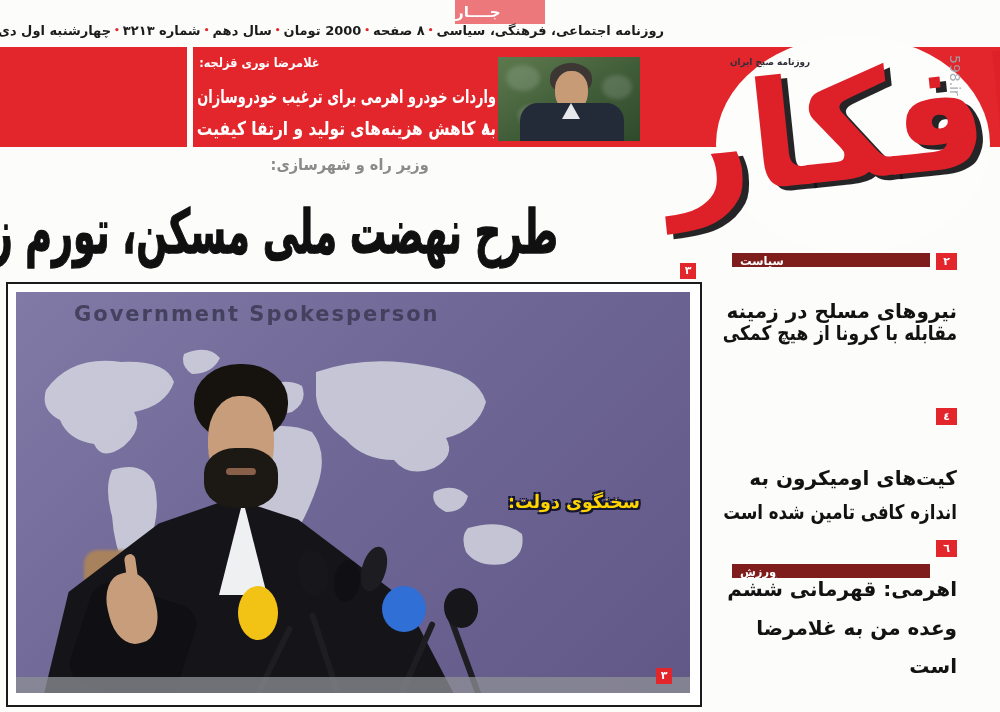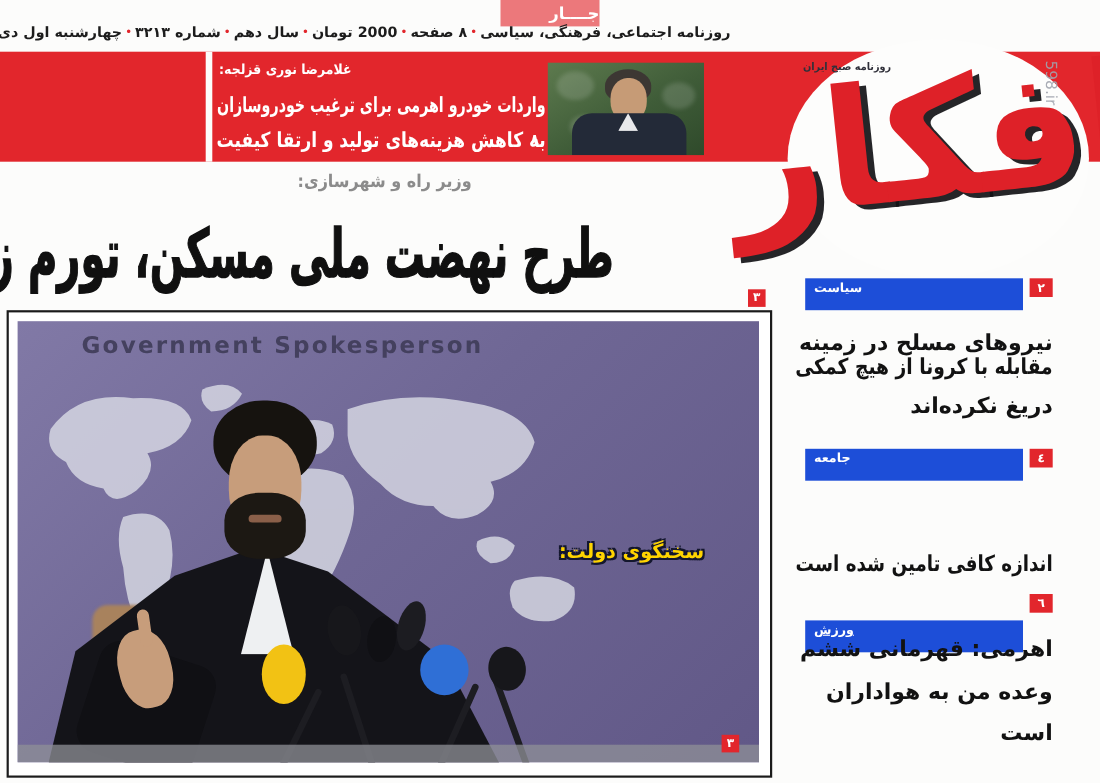--- a/index.html
+++ b/index.html
@@ -4,21 +4,21 @@
 <style>
   html,body{margin:0;padding:0;background:#e8e8e8;}
   .page{position:relative;width:1000px;height:712px;margin:0 auto;background:#fcfcfb;
         overflow:hidden;font-family:"DejaVu Sans",sans-serif;}
   .abs{position:absolute;}
   .rtl{direction:rtl;unicode-bidi:isolate;}
   .nowrap{white-space:nowrap;}
 
   
   .wm-top{left:455px;top:0;width:90px;height:24px;background:rgba(226,38,44,.62);
-          color:#fff;font-weight:bold;font-size:15px;line-height:24px;text-align:right;}
+          color:#fff;font-weight:bold;font-size:15px;line-height:24px;text-align:left;}
 
   
   .meta{left:178px;top:20px;width:486px;height:20px;font-size:13px;line-height:20px;
         color:#1c1c1c;font-weight:600;text-align:left;}
   .meta .sep{color:#e2262c;font-size:9px;vertical-align:2px;margin:0 3px;}
 
   
   .band{left:0;top:47px;width:1000px;height:100px;background:#e2262c;}
   .band-divider{left:187px;top:47px;width:6px;height:100px;background:#fcfcfb;}
   .banner-kicker{left:205px;top:55px;width:120px;font-size:12.5px;color:#fff;
@@ -88,21 +88,21 @@
                 text-align:center;
                 text-shadow:-2px -2px 0 #14172e,2px -2px 0 #14172e,-2px 2px 0 #14172e,2px 2px 0 #14172e,0 2px 0 #14172e,2px 0 0 #14172e;}
   .outline-line{color:#fff;font-size:32px;font-weight:bold;text-align:center;
                 text-shadow:-2px -2px 0 #000,2px -2px 0 #000,-2px 2px 0 #000,2px 2px 0 #000,
                             0 3px 0 #000,3px 0 0 #000,-3px 0 0 #000,0 -3px 0 #000;}
   .pline1{left:138px;top:552px;width:560px;}
   .pline2{left:180px;top:618px;width:470px;}
   .photo-badge{left:656px;top:668px;}
 
   
-  .sbar{height:29px;background:#1d4ed8;color:#fff;}
+  .sbar{height:14px;background:#7f1d1d;color:#fff;}
   .sbar .lbl{font-size:11.5px;font-weight:600;line-height:17px;padding-left:8px;}
   .sbadge{width:21px;height:17px;background:#e2262c;color:#fff;font-size:11px;font-weight:bold;
           text-align:center;line-height:17px;}
   .sline{left:723px;width:234px;height:30px;line-height:30px;font-size:20px;font-weight:bold;
          color:#121212;text-align:right;}
 </style>
 </head>
 <body>
 
 <div class="page">
@@ -180,29 +180,26 @@
 
   <div class="abs photo-kicker rtl nowrap" style="transform-origin: center center; transform: scaleX(0.970588);">سخنگوی دولت:</div>
   <div class="abs badge photo-badge">٣</div>
 
   <div class="abs sbar" style="left:732px;top:253px;width:198px;">
     <div class="lbl rtl nowrap" style="text-align:left;">سیاست</div>
   </div>
   <div class="abs sbadge" style="left:936px;top:253px;">٢</div>
   <div class="abs sline rtl nowrap" style="top:296px;">نیروهای مسلح در زمینه</div>
   <div class="abs sline rtl nowrap" style="top: 318px; transform-origin: right center; transform: scaleX(0.850909);">مقابله با کرونا از هیچ کمکی</div>
-  <div class="abs sline rtl nowrap" style="top:353px;">دریغ نکرده‌اند</div>
-
-  <div class="abs sbar" style="left:732px;top:408px;width:198px;">
-    <div class="lbl rtl nowrap" style="text-align:left;">جامعه</div>
-  </div>
+
   <div class="abs sbadge" style="left:936px;top:408px;">٤</div>
+  <div class="abs sline rtl nowrap" style="top:463px;">کیت‌های اومیکرون به</div>
   <div class="abs sline rtl nowrap" style="top: 497px; transform-origin: right center; transform: scaleX(0.83274);">اندازه کافی تامین شده است</div>
 
   <div class="abs sbar" style="left:732px;top:564px;width:198px;text-decoration:underline;">
     <div class="lbl rtl nowrap" style="text-align:left;">ورزش</div>
   </div>
   <div class="abs sbadge" style="left:936px;top:540px;">٦</div>
   <div class="abs sline rtl nowrap" style="top:574px;">اهرمی: قهرمانی ششم</div>
-  <div class="abs sline rtl nowrap" style="top:613px;">وعده من به هواداران</div>
+  <div class="abs sline rtl nowrap" style="top:613px;">وعده من به غلامرضا</div>
   <div class="abs sline rtl nowrap" style="top:651px;">است</div>
 
 </div>
 
 </body></html>

